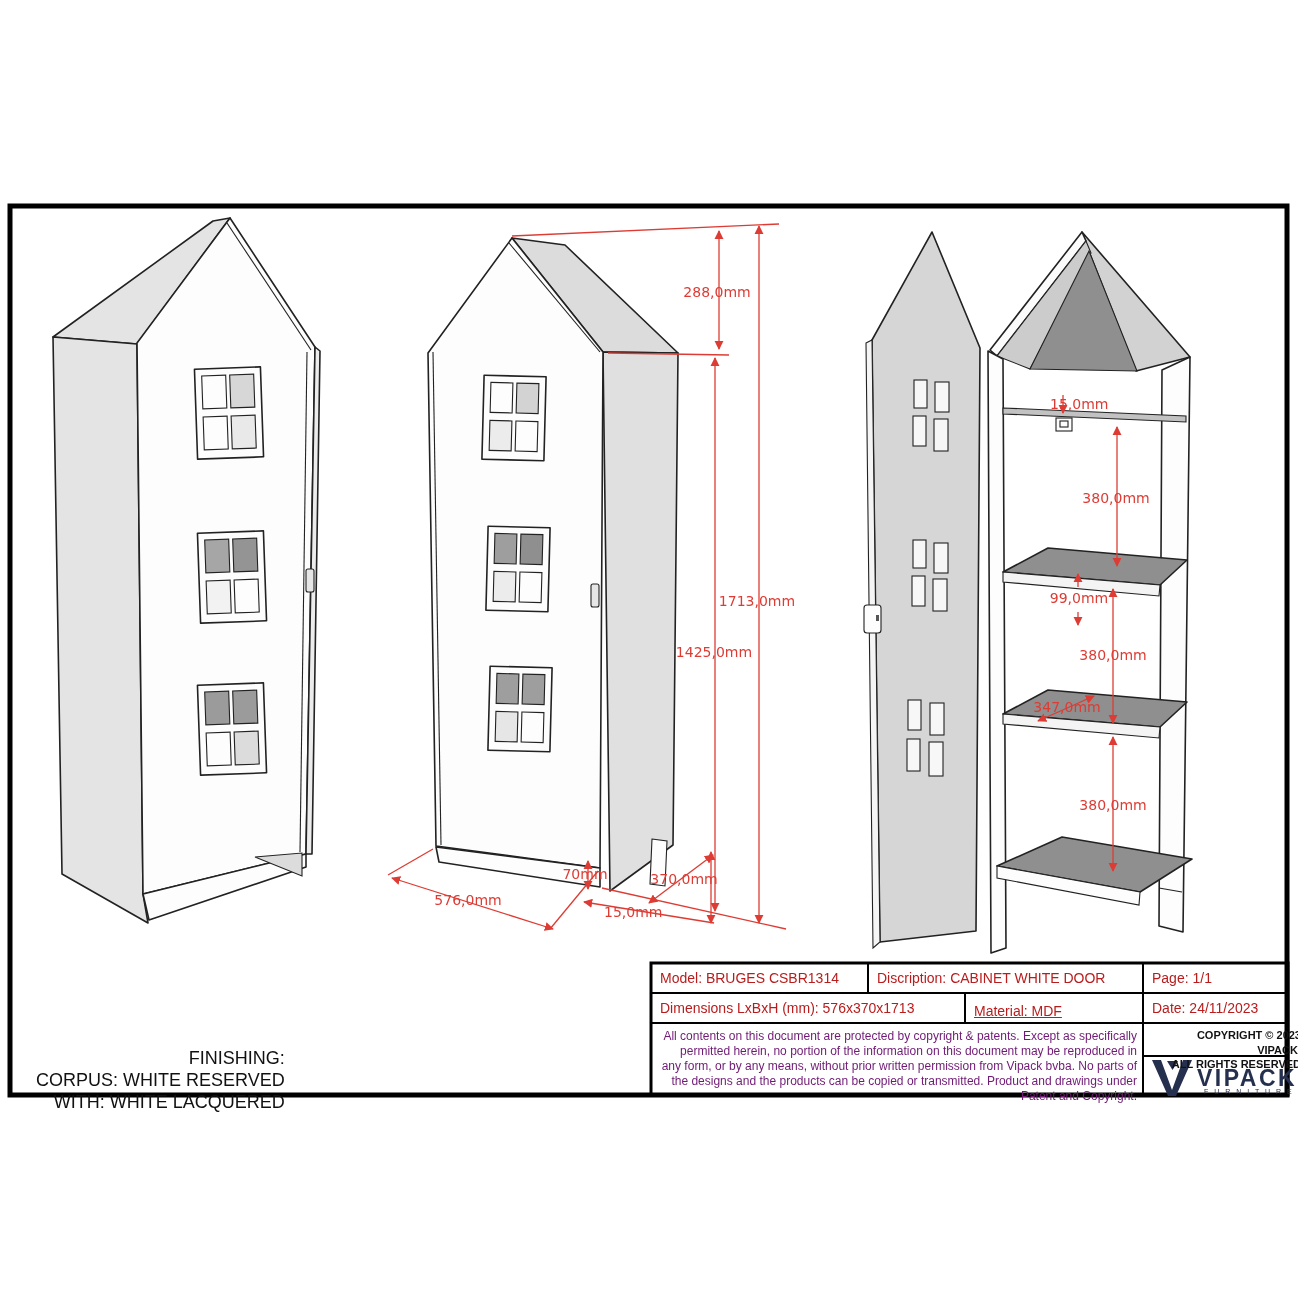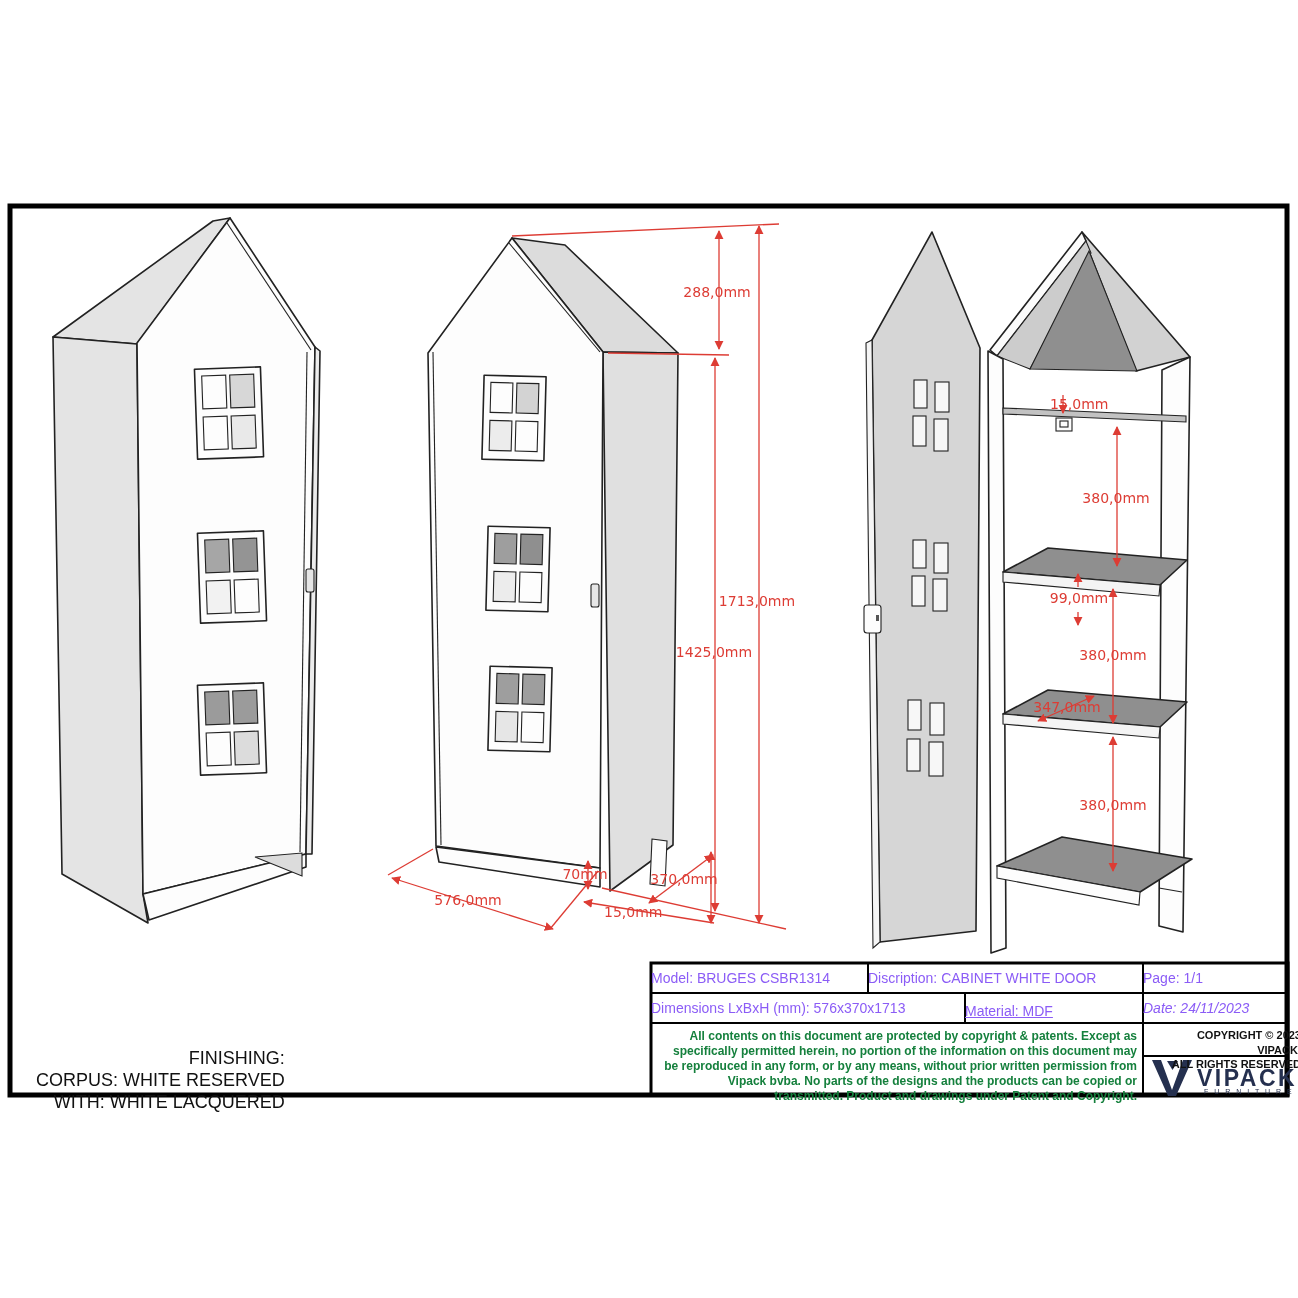--- a/index.html
+++ b/index.html
@@ -1,22 +1,22 @@
 <!DOCTYPE html>
 <html><head>
 <meta charset="utf-8">
 <style>
   html,body{margin:0;padding:0;background:#ffffff;}
   #page{position:relative;width:1298px;height:1298px;background:#ffffff;overflow:hidden;
         font-family:"Liberation Sans",sans-serif;color:#111;text-align:right;}
   #drawing{position:absolute;left:0;top:0;width:1298px;height:1298px;}
-  .tb-cell{position:absolute;display:flex;align-items:center;
-           font-size:14px;color:#8b5cf6;white-space:nowrap;}
-  .tb-para{position:absolute;font-size:12px;line-height:15px;color:#15803d;
-           padding:5px 8px 0 8px;font-weight:bold;}
+  .tb-cell{position:absolute;display:flex;align-items:center;padding-left:9px;
+           font-size:14px;color:#b91c1c;white-space:nowrap;}
+  .tb-para{position:absolute;font-size:12px;line-height:15px;color:#701a75;
+           padding:5px 8px 0 8px;}
   .tb-copy{position:absolute;font-size:11px;line-height:14.5px;font-weight:600;
            padding:4px 0 0 7px;color:#111;white-space:pre-line;margin-left:11px;}
   #finishing{position:absolute;left:36px;top:1008px;font-size:18px;line-height:22px;color:#111;margin-top:39px;}
   svg text{font-family:"DejaVu Sans",sans-serif;}
   .dim{fill:#dd3c34;font-size:14px;}
   .redln{stroke:#dd3c34;stroke-width:1.3;fill:none;}
   .blk{stroke:#222;stroke-width:1.6;stroke-linejoin:round;}
   .thin{stroke:#222;stroke-width:1.1;}
 </style>
 </head>
@@ -204,18 +204,18 @@
     <div>FINISHING:</div>
     <div>CORPUS: WHITE RESERVED</div>
     <div>WITH: WHITE LACQUERED</div>
   </div>
 
   <div class="tb-cell" style="left:651px;top:963px;width:216px;height:30px;">Model: BRUGES CSBR1314</div>
   <div class="tb-cell" style="left:868px;top:963px;width:274px;height:30px;">Discription: CABINET WHITE DOOR</div>
   <div class="tb-cell" style="left:1143px;top:963px;width:144px;height:30px;">Page: 1/1</div>
   <div class="tb-cell" style="left:651px;top:993px;width:313px;height:30px;">Dimensions LxBxH (mm): 576x370x1713</div>
   <div class="tb-cell" style="left:965px;top:993px;width:177px;height:36px;text-decoration:underline;">Material: MDF</div>
-  <div class="tb-cell" style="left:1143px;top:993px;width:144px;height:30px;font-style:italic;">Date: 24/11/2023</div>
+  <div class="tb-cell" style="left:1143px;top:993px;width:144px;height:30px;">Date: 24/11/2023</div>
   <div class="tb-para" style="left:651px;top:1024px;width:478px;height:68px;">All contents on this document are protected by copyright &amp; patents. Except as specifically permitted herein, no portion of the information on this document may be reproduced in any form, or by any means, without prior written permission from Vipack bvba. No parts of the designs and the products can be copied or transmitted. Product and drawings under Patent and Copyright.</div>
   <div class="tb-copy" style="left:1143px;top:1024px;width:140px;height:30px;">COPYRIGHT  © 2023 VIPACK,
 ALL RIGHTS RESERVED</div>
 
 </div>
 
 </body></html>

